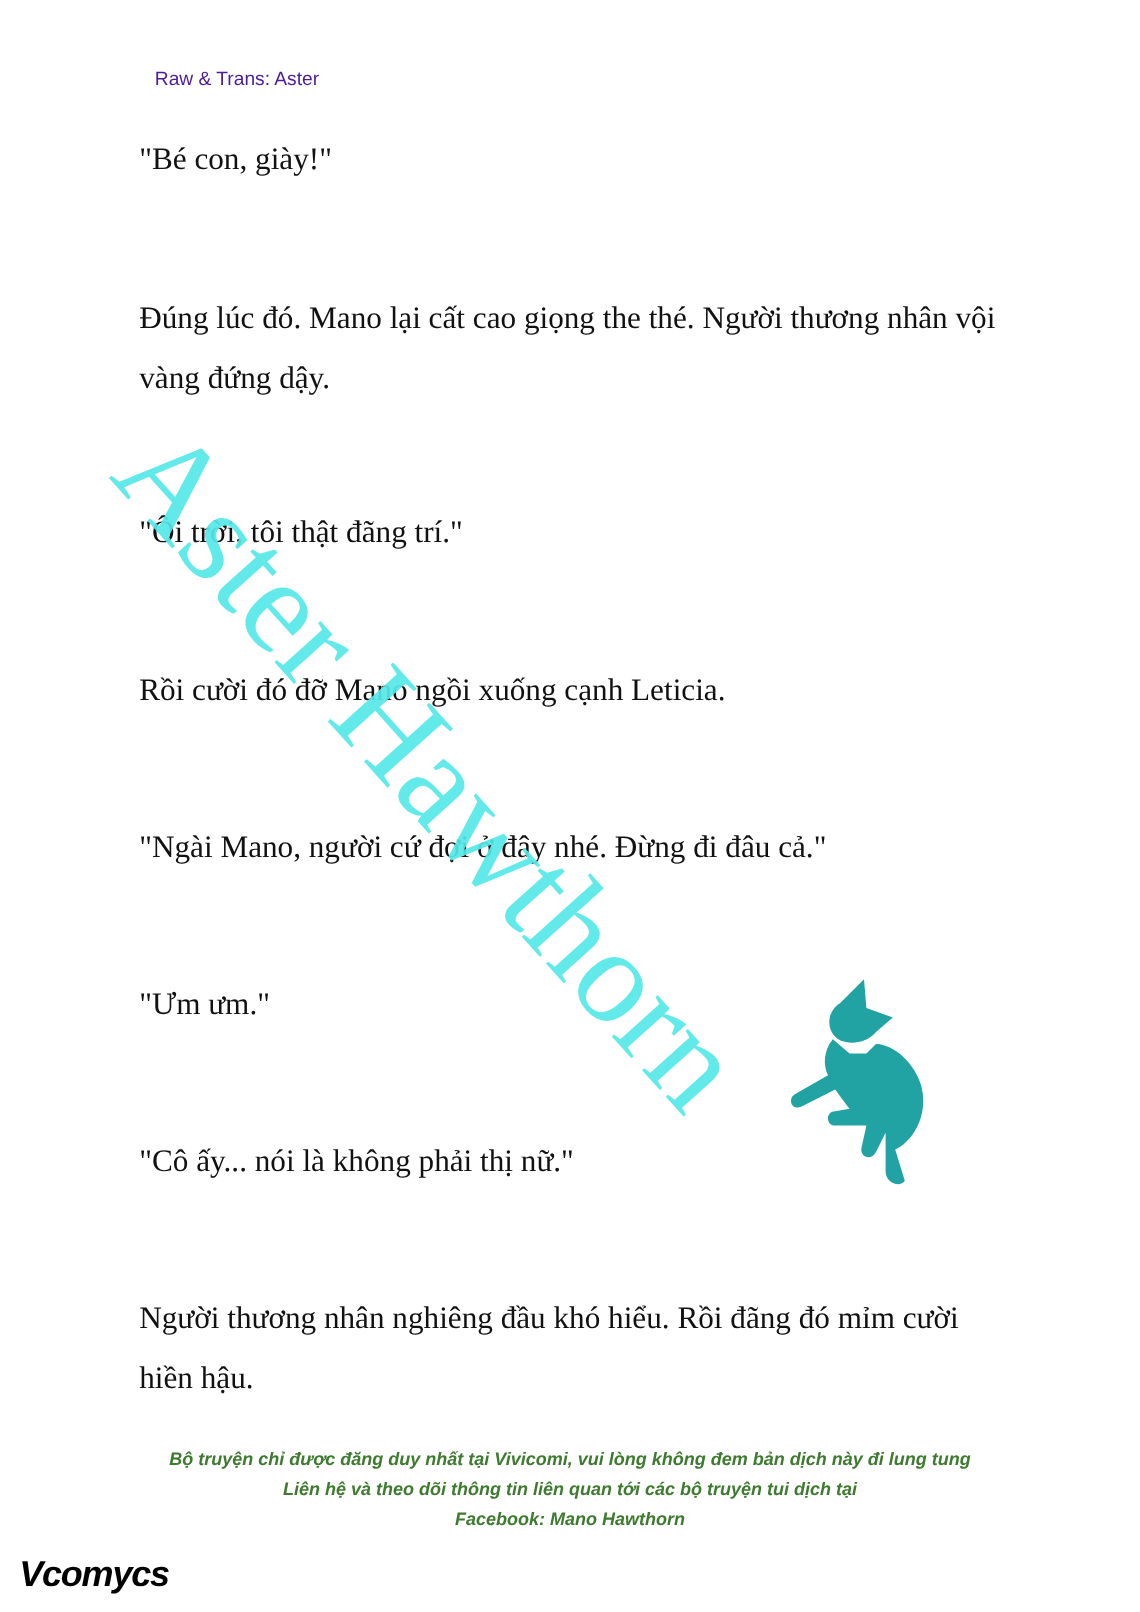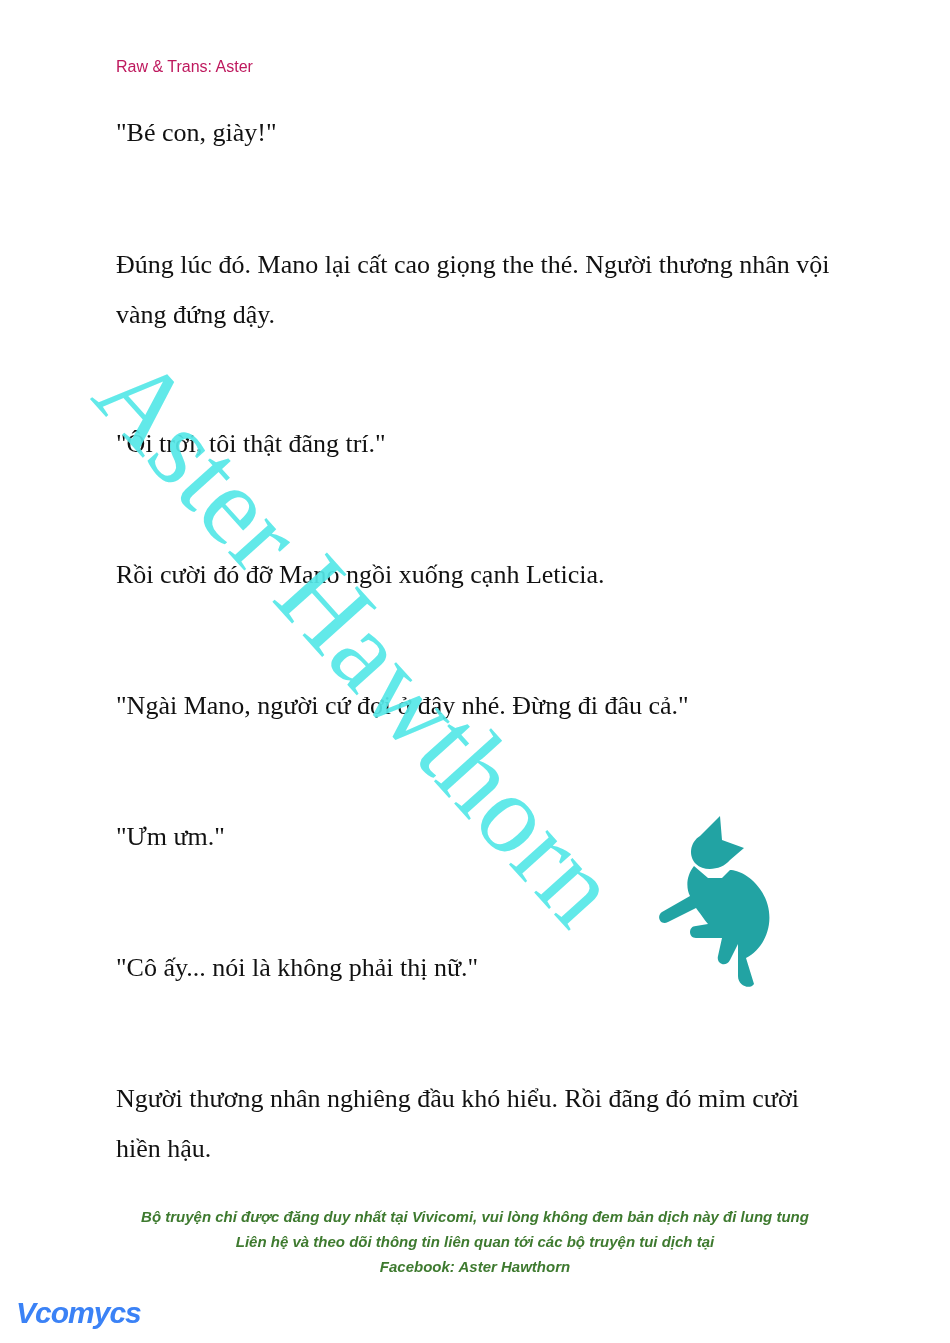--- a/index.html
+++ b/index.html
@@ -1,22 +1,22 @@
 <!DOCTYPE html>
 <html><head>
   <meta charset="utf-8">
   <style>
     html, body { margin: 0; padding: 0; }
     body {
       width: 950px; height: 1343px; background: #ffffff;
       position: relative; overflow: hidden;
     }
     .header {
-      position: absolute; left: 116px; top: 58px;
-      font-family: "Liberation Sans", sans-serif; font-size: 16px; color: #be185d;
+      position: absolute; left: 129px; top: 58px;
+      font-family: "Liberation Sans", sans-serif; font-size: 16px; color: #4c1d95;
     }
     .para {
       position: absolute; left: 116px; width: 720px;
       font-family: "Liberation Serif", serif; font-size: 26px; color: #111;
       line-height: 50px; margin: 0;
     }
     .watermark {
       position: absolute; left: 130px; top: 560px;
       font-family: "Liberation Serif", serif; font-size: 112px; color: #55e8e8;
       transform-origin: 0 0; transform: rotate(48deg);
@@ -25,21 +25,21 @@
     }
     .cat { position: absolute; left: 652px; top: 808px; width: 130px; height: 185px; }
     .footer {
       position: absolute; left: 0; width: 950px; text-align: center;
       font-family: "Liberation Sans", sans-serif; font-style: italic; font-weight: bold;
       font-size: 15px; color: #3e7a2f;
     }
     .logo {
       position: absolute; left: 16px; top: 1296px;
       font-family: "Liberation Sans", sans-serif; font-style: italic; font-weight: bold;
-      font-size: 30px; color: #3b82f6; letter-spacing: -1px;
+      font-size: 30px; color: #000000; letter-spacing: -1px;
     }
   </style>
 </head>
 <body>
 
 <div class="header">Raw &amp; Trans: Aster</div>
 
 <p class="para" style="top:108px">"Bé con, giày!"</p>
 <p class="para" style="top:240px">Đúng lúc đó. Mano lại cất cao giọng the thé. Người thương nhân vội vàng đứng dậy.</p>
 <p class="para" style="top:419px">"Ôi trời, tôi thật đãng trí."</p>
@@ -53,15 +53,15 @@
 
 <svg class="cat" viewBox="0 0 130 185">
   <g fill="#22a3a3">
     <path d="M48 28 L68 8 L70 32 L92 40 L78 52 C70 62 52 64 44 56 C36 48 38 34 48 28 Z"></path>
     <path d="M42 58 C34 68 34 80 38 88 L10 104 C4 108 8 118 16 114 L44 100 C50 108 54 114 56 116 L44 118 C36 118 36 130 44 130 L70 130 L66 148 C64 156 74 160 78 152 L86 136 L86 168 C86 178 98 182 102 176 L94 150 C114 140 126 110 110 84 C100 68 86 62 78 62 L70 70 L56 70 Z"></path>
   </g>
 </svg>
 
 <div class="footer" style="top:1208px">Bộ truyện chỉ được đăng duy nhất tại Vivicomi, vui lòng không đem bản dịch này đi lung tung</div>
 <div class="footer" style="top:1233px">Liên hệ và theo dõi thông tin liên quan tới các bộ truyện tui dịch tại</div>
-<div class="footer" style="top:1258px">Facebook: Aster Hawthorn</div>
+<div class="footer" style="top:1258px">Facebook: Mano Hawthorn</div>
 
 <div class="logo">Vcomycs</div>
 
 </body></html>

